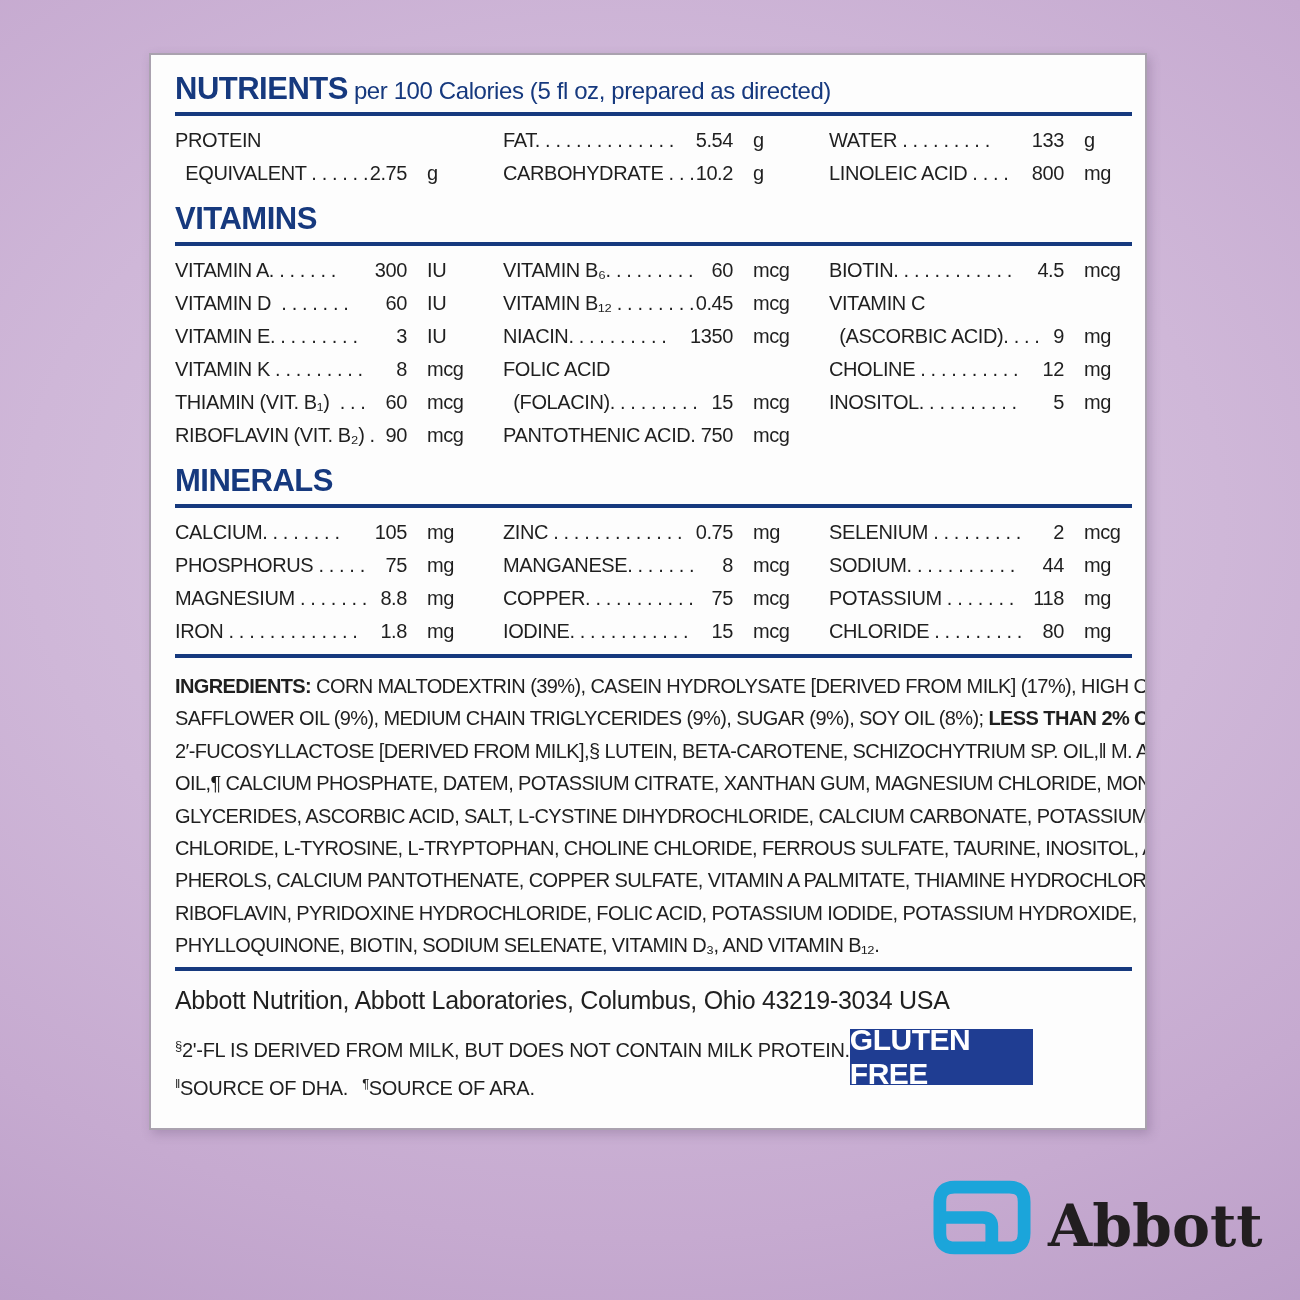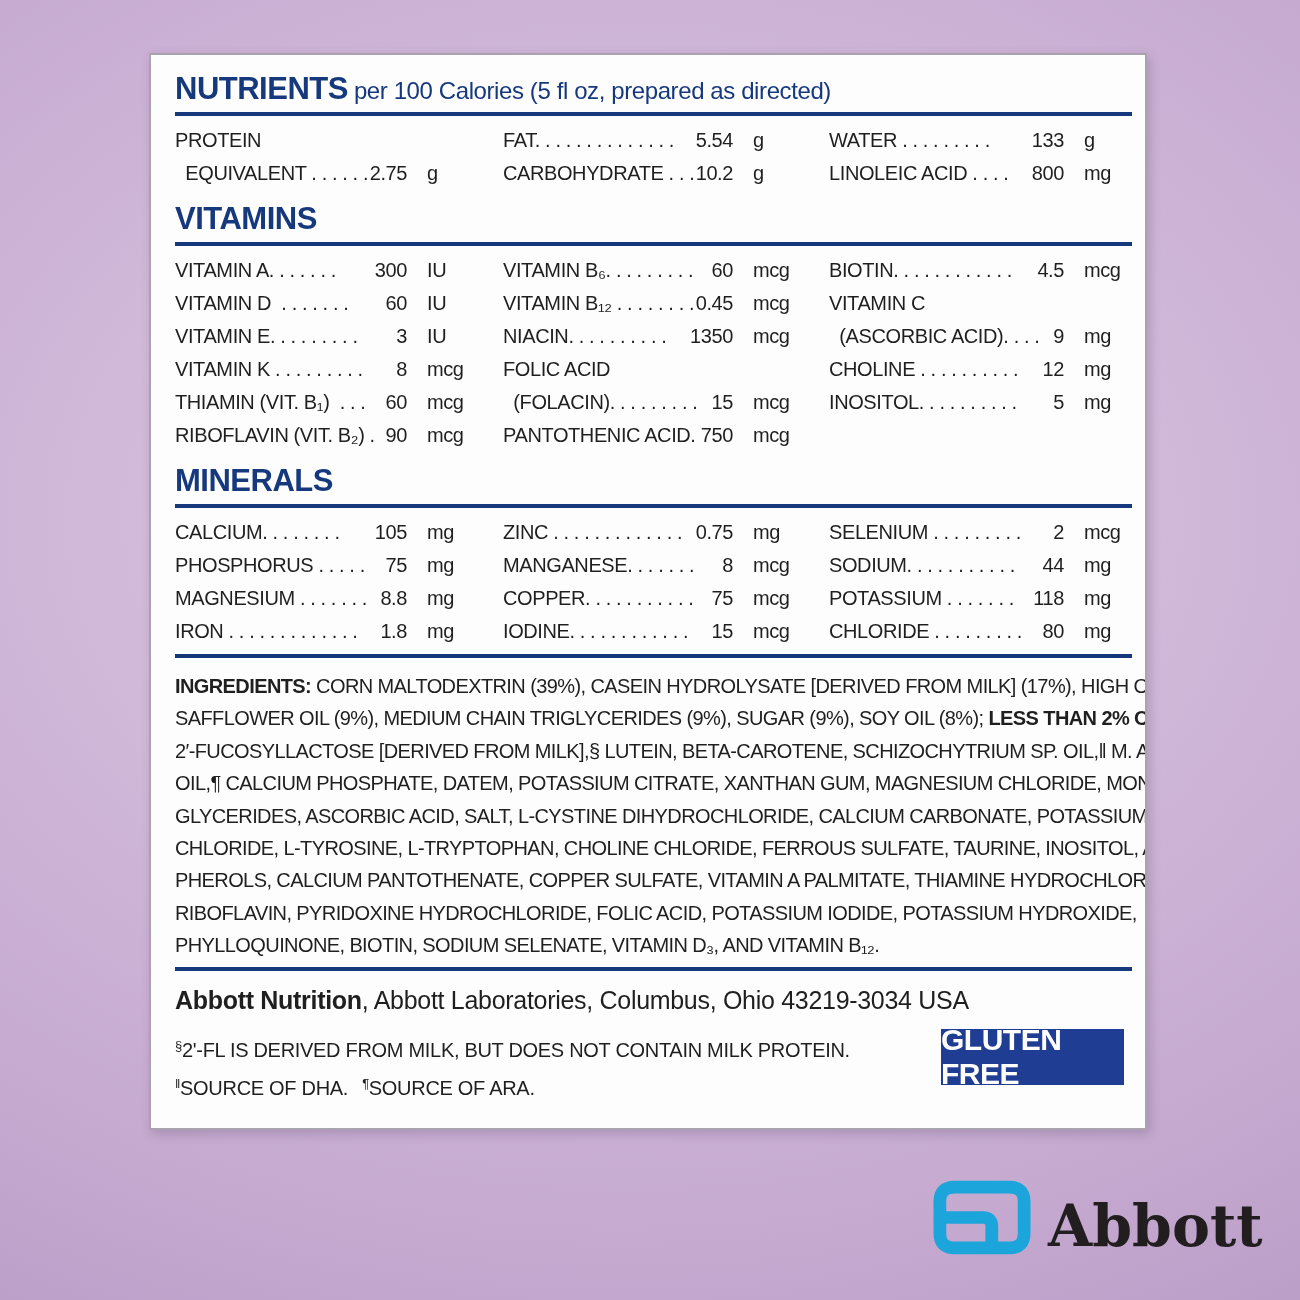--- a/index.html
+++ b/index.html
@@ -45,22 +45,22 @@
   .vit-head, .min-head { margin-top:11px; }
   .ingredients { margin-top:12px; }
   .ing-line {
     font-size:20px; line-height:32.4px; letter-spacing:-0.6px;
     text-align:justify; text-align-last:justify; white-space:nowrap;
   }
   .ing-line:last-child { text-align-last:left; }
   .ing-line .b { font-weight:700; }
   .addr-rule { margin-top:5px; }
   .address { margin-top:13px; font-size:25px; letter-spacing:-0.3px; height:32px; line-height:32px; white-space:nowrap; }
-  .address .b { font-weight:700;text-align:center; }
-  .footer { display:flex; justify-content:space-between; align-items:flex-start; margin-top:13px; }
+  .address .b { font-weight:400;text-align:center; }
+  .footer { display:flex; align-items:flex-start; margin-top:13px; }
   .footnotes { font-size:20px; line-height:34px; letter-spacing:-0.3px; }
   .fn-sup { font-size:13px; vertical-align:7px; }
   .fn-seg + .fn-seg { margin-left:14px; }
   .badge {
     width:183px; height:56px; margin-right:8px;
     background:#1f3d92; color:#ffffff;
     font-size:30px; font-weight:700; letter-spacing:-0.5px;
     display:flex; align-items:center; justify-content:center;
   }
   .brand { position:absolute; left:933px; top:1180px; display:flex; align-items:flex-end; }

